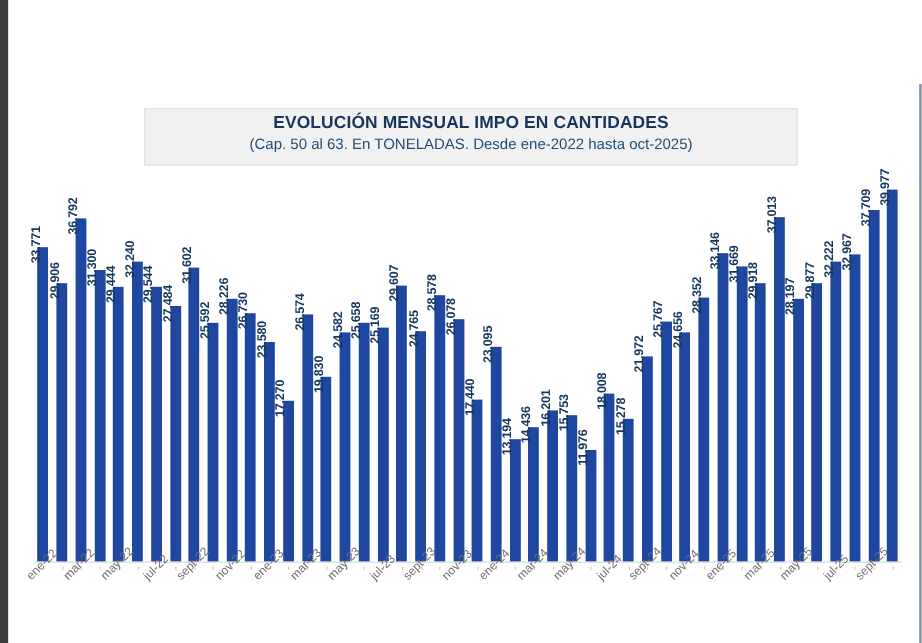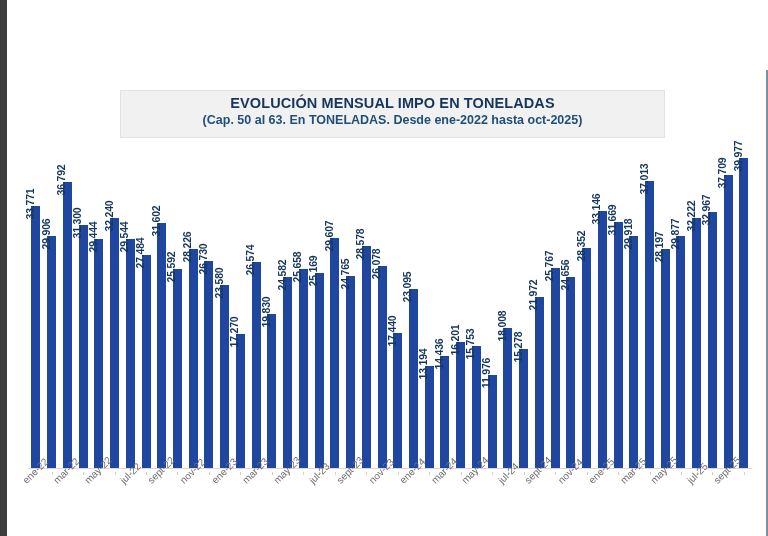--- a/index.html
+++ b/index.html
@@ -59,21 +59,21 @@
     color:#16365c;
     font-size:14.5px;
     font-weight:bold;
     letter-spacing:.1px;
     white-space:nowrap;
   }
   .chart-subtitle{
     margin-top:2px;
     color:#1f4e79;
     font-size:12.5px;
-    font-weight:bold;
+    font-weight:normal;
     white-space:nowrap;
   }
   
   .plot{
     position:absolute;left:18px;top:72px;right:14px;height:326px;
   }
   .baseline{
     position:absolute;left:18px;top:398px;right:14px;height:1px;
     background:#d9d9d9;
   }
@@ -140,21 +140,21 @@
 
 <div id="page">
 
   <div class="left-edge"></div>
   <div class="left-edge-inner"></div>
 
 
   <div class="chart-area">
 
     <div class="title-box">
-      <div class="chart-title">EVOLUCIÓN MENSUAL IMPO EN TONELADAS</div>
+      <div class="chart-title">EVOLUCIÓN MENSUAL IMPO EN CANTIDADES</div>
       <div class="chart-subtitle">(Cap. 50 al 63. En TONELADAS. Desde ene-2022 hasta oct-2025)</div>
     </div>
 
     <div class="plot">
       <div class="bars" id="bars">
           <div class="bar-slot">
             <div class="bar" style="height: 262.127px; background: rgb(31, 71, 160);">
               <div class="bar-label" style="color: rgb(22, 54, 92);">33.771</div>
             </div>
           </div>

